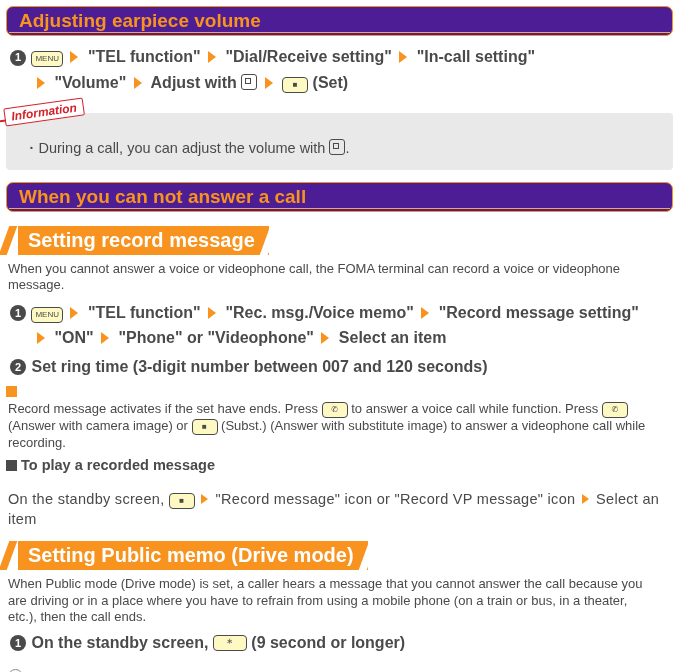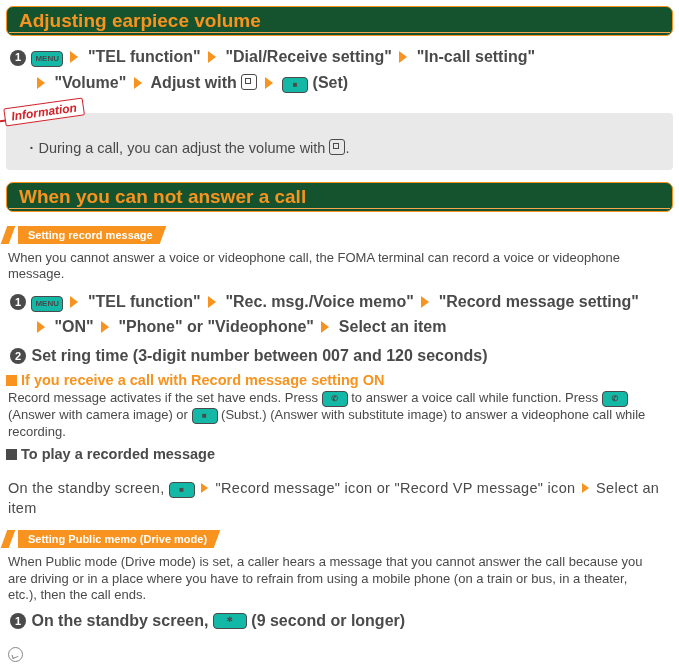--- a/index.html
+++ b/index.html
@@ -8,21 +8,21 @@
     width: 679px;
     box-sizing: border-box;
     font-family: "Arial Narrow", Arial, Helvetica, sans-serif;
     color: #4a4a4a;
     font-size: 14px;
     background: #fff;
   }
   .header-bar {
     border: 1.5px solid #f7931e;
     border-radius: 7px;
-    background: #14532d;
+    background: #4c1d95;
     padding: 3px 12px;
     font-weight: bold;
     font-size: 19px;
     color: #f7931e;
     margin-bottom: 8px;
     position: relative;
   }
   .header-bar::after {
     content: "";
     position: absolute;
@@ -58,25 +58,25 @@
     margin-right: 1px;
   }
   .key-box {
     display: inline-flex;
     border: 1.2px solid #4a4a4a;
     border-radius: 4px;
     min-width: 22px;
     height: 14px;
     padding: 0 3px;
     font-size: 8px;
-    font-weight: bold;
+    font-weight: normal;
     align-items: center;
     justify-content: center;
     vertical-align: 1px;
-    background: #14b8a6;
+    background: #fef9c3;
     line-height: 1;
     font-stretch: condensed;
   }
   .key-box.sq { min-width: 18px; }
   .orange-tri {
     display: inline-block;
     width: 0;
     height: 0;
     border-left: 8px solid #f7931e;
     border-top: 6px solid transparent;
@@ -118,21 +118,21 @@
     top: 10px;
     width: 10px;
     height: 1.5px;
     background: #d2232a;
   }
   .section-stripe {
     display: inline-block;
     background: #f7931e;
     color: #fff;
     font-weight: bold;
-    font-size: 11px;
+    font-size: 20px;
     padding: 3px 14px 3px 10px;
     margin: 6px 0 4px 12px;
     position: relative;
   }
   .section-stripe::before {
     content: "";
     position: absolute;
     left: -14px;
     top: 0;
     bottom: 0;
@@ -300,21 +300,21 @@
     <span>Select an item</span>
   </span>
 </div>
 
 <div class="step-bold">
   <span class="num-circle">2</span>
   <span>Set ring time (3-digit number between 007 and 120 seconds)</span>
 </div>
 
 <div class="sub-orange">
-  <span class="orange-square"></span><span>If you receive a call with Record message setting ON</span>
+  <span class="orange-square"></span>
 </div>
 <div class="body-condensed">
   <span>Record message activates if the set have ends. Press </span><span class="key-box sq">✆</span><span> to answer a voice call while function. Press </span><span class="key-box sq">✆</span><span> (Answer with camera image) or </span><span class="key-box sq">■</span><span> (Subst.) (Answer with substitute image) to answer a videophone call while recording.</span>
 </div>
 
 <div class="sub-bold">
   <span class="black-square"></span><span>To play a recorded message</span>
 </div>
 <div class="body-reg" style="letter-spacing:0.3px;">
   <span>On the standby screen, </span><span class="key-box sq">■</span>

